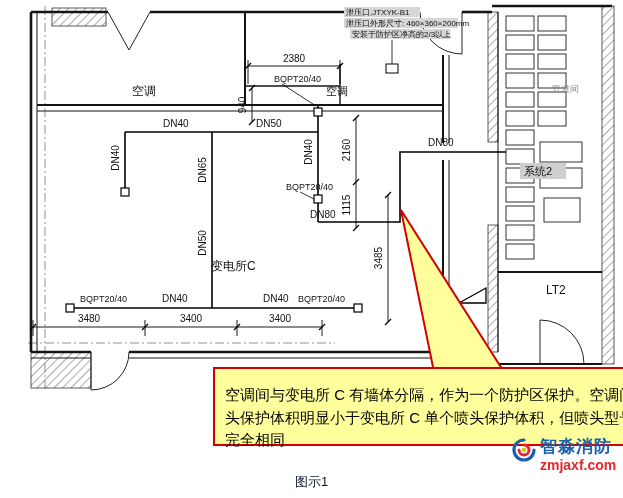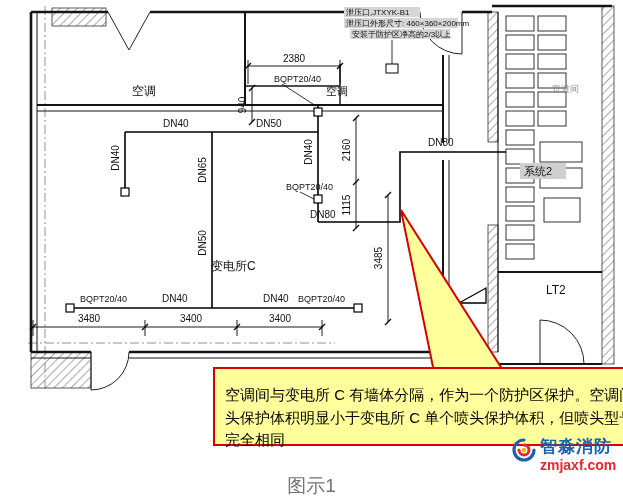--- a/index.html
+++ b/index.html
@@ -9,21 +9,21 @@
   svg text{fill:#111;font-family:"Liberation Sans",sans-serif;}
   .t8{font-size:8px}.t9{font-size:9px}.t10{font-size:10px}.t11{font-size:11px}.t12{font-size:12px}
   .gray{fill:#8a8a8a}
   .callout{position:absolute;left:213px;top:367px;width:460px;height:79px;box-sizing:border-box;
            background:#ffff9c;border:2px solid #d40000;padding:15px 10px;
            font-size:15px;line-height:1.5;color:#000;}
   .watermark{position:absolute;left:511px;top:437px;display:flex;align-items:flex-start;gap:3px;}
   .wm-col{display:flex;flex-direction:column;line-height:1.15;}
   .wm-brand{font-size:17px;font-weight:bold;color:#1a5fb0;letter-spacing:1px;}
   .wm-site{font-size:14px;font-weight:bold;color:#e8262d;}
-  .caption{position:absolute;left:0;right:0;top:473px;text-align:center;font-size:19px;color:#737373;}
+  .caption{position:absolute;left:0;right:0;top:473px;text-align:center;font-size:13px;color:#0f172a;}
 </style>
 </head>
 <body>
 
 <div class="page">
 
   <svg class="plan" width="623" height="498" viewBox="0 0 623 498">
     <defs>
       <pattern id="hatch" width="6" height="6" patternUnits="userSpaceOnUse" patternTransform="rotate(45)">
         <line x1="0" y1="0" x2="0" y2="6" stroke="#555" stroke-width="1"></line>

